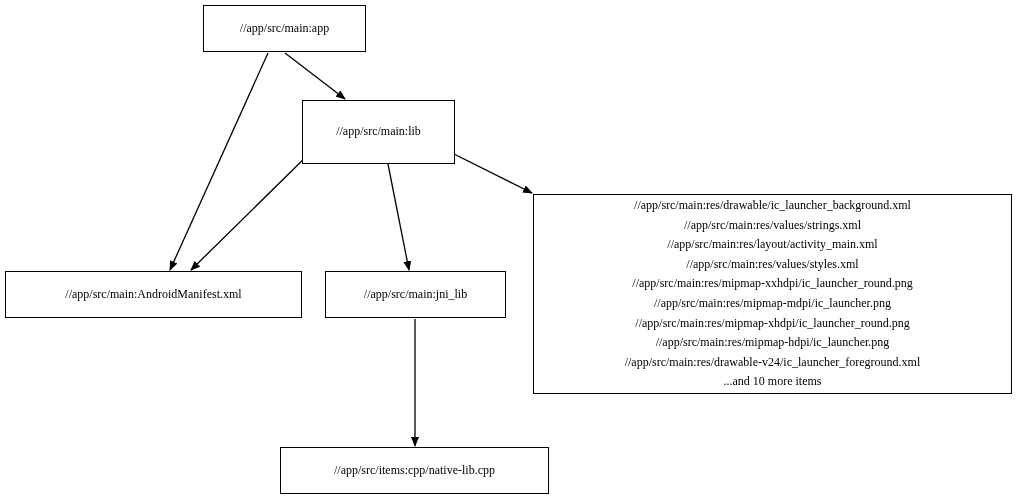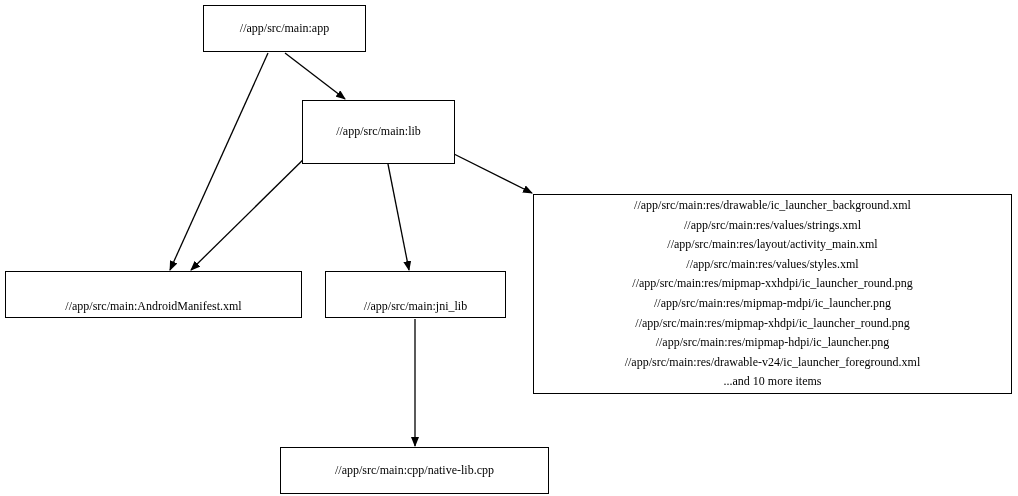--- a/index.html
+++ b/index.html
@@ -73,30 +73,30 @@
   </svg>
 
   <div class="node" style="left: 203px; top: 5px; width: 163px; height: 47px;">
     <span class="node-label">//app/src/main:app</span>
   </div>
 
   <div class="node" style="left: 302px; top: 100px; width: 153px; height: 64px;">
     <span class="node-label">//app/src/main:lib</span>
   </div>
 
-  <div class="node" style="left: 5px; top: 271px; width: 297px; height: 47px; align-items: flex-end;">
+  <div class="node" style="left: 5px; top: 271px; width: 297px; height: 47px;">
     <span class="node-label">//app/src/main:AndroidManifest.xml</span>
   </div>
 
-  <div class="node" style="left: 325px; top: 271px; width: 181px; height: 47px; align-items: flex-end;">
+  <div class="node" style="left: 325px; top: 271px; width: 181px; height: 47px;">
     <span class="node-label">//app/src/main:jni_lib</span>
   </div>
 
   <div class="node" style="left: 280px; top: 447px; width: 269px; height: 47px;">
-    <span class="node-label">//app/src/main:cpp/native-lib.cpp</span>
+    <span class="node-label">//app/src/items:cpp/native-lib.cpp</span>
   </div>
 
   <div class="node" style="left: 533px; top: 194px; width: 479px; height: 200px;">
     <span class="node-label">//app/src/main:res/drawable/ic_launcher_background.xml
 //app/src/main:res/values/strings.xml
 //app/src/main:res/layout/activity_main.xml
 //app/src/main:res/values/styles.xml
 //app/src/main:res/mipmap-xxhdpi/ic_launcher_round.png
 //app/src/main:res/mipmap-mdpi/ic_launcher.png
 //app/src/main:res/mipmap-xhdpi/ic_launcher_round.png

